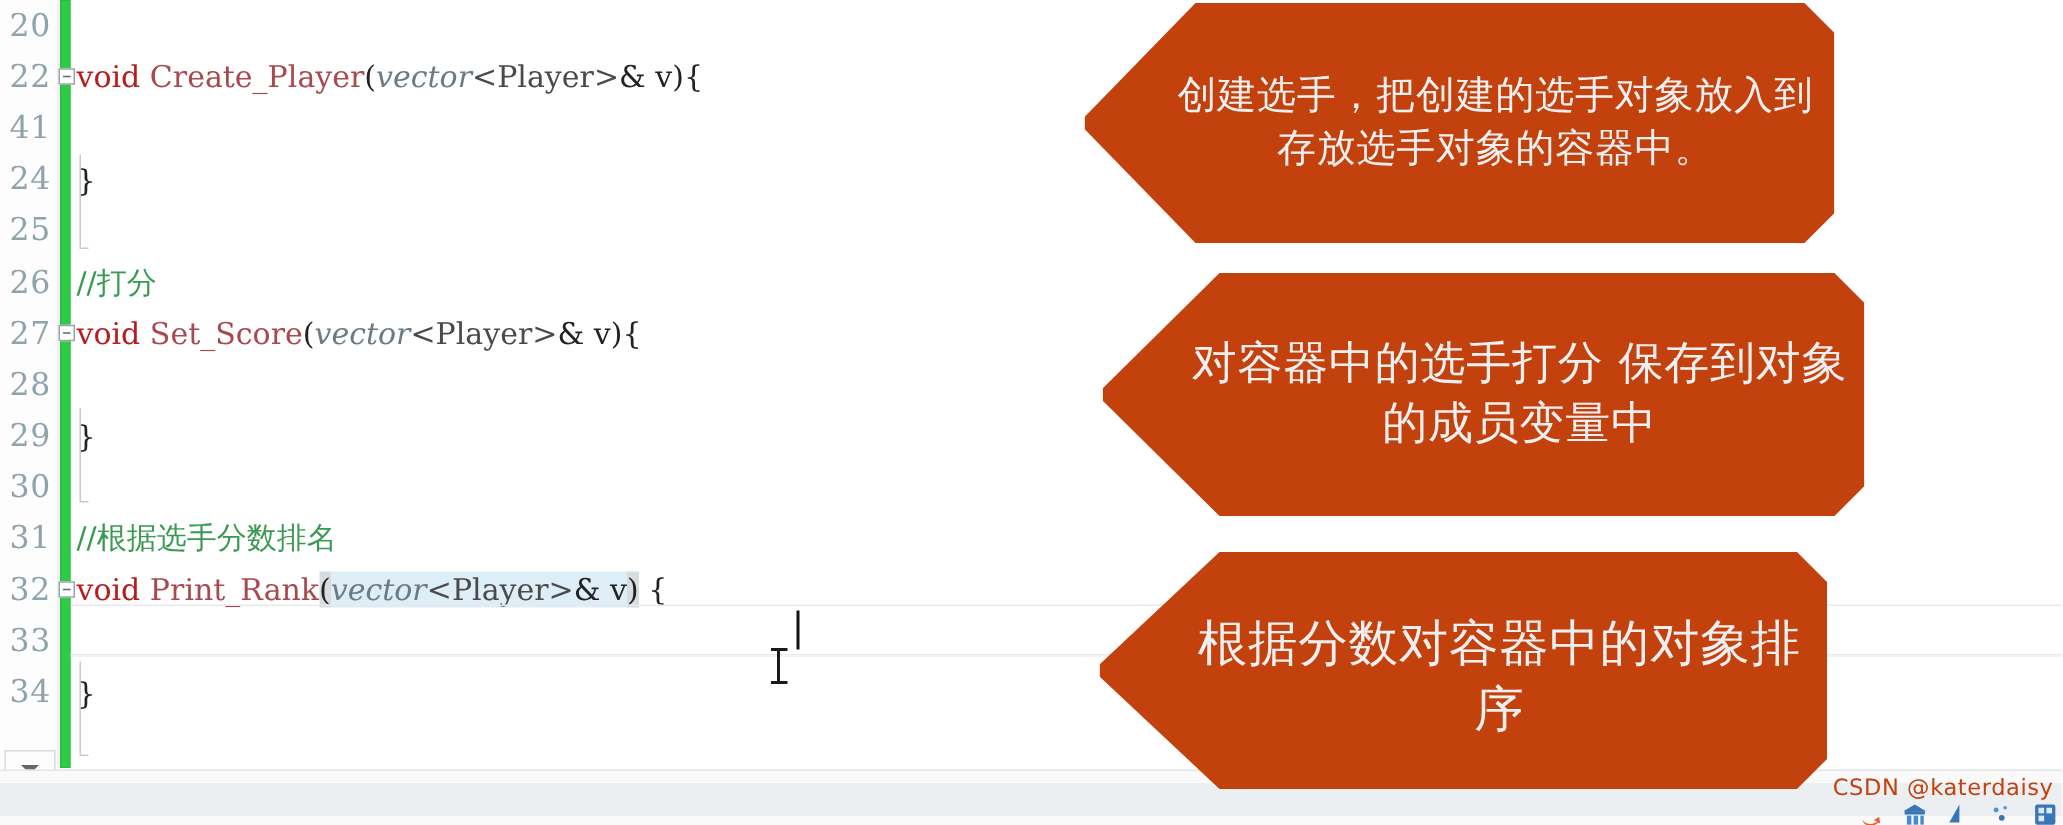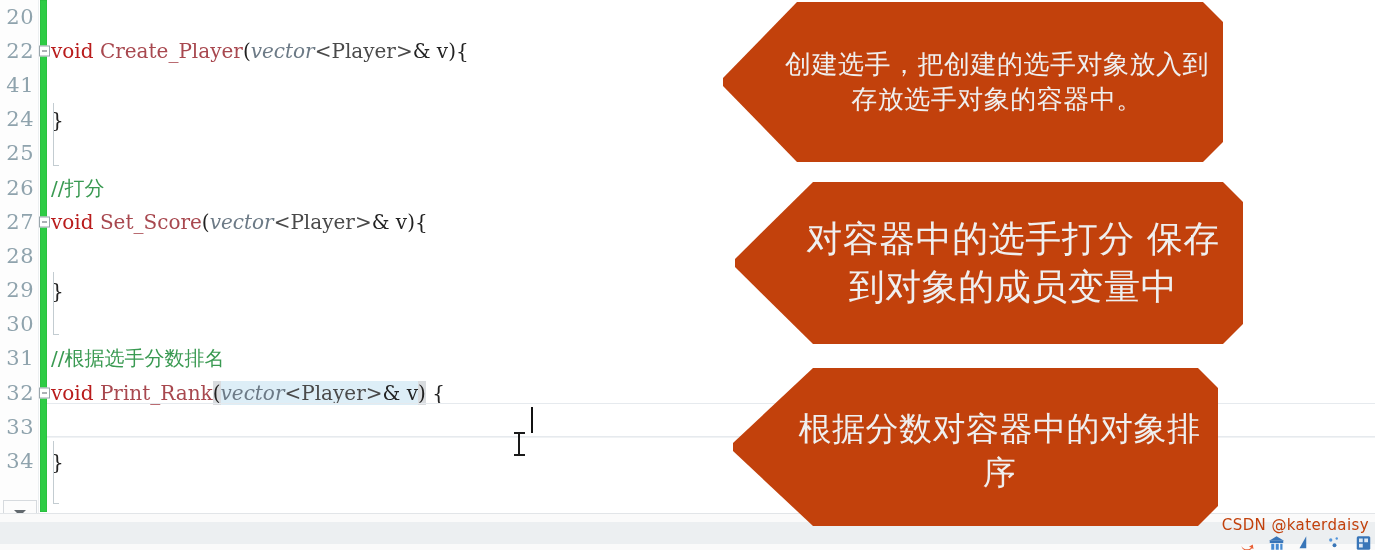--- a/index.html
+++ b/index.html
@@ -183,21 +183,21 @@
     font-size:26px;
     clip-path:polygon(
       10px 0, 490px 0, 500px 10px, 500px 150px, 490px 160px,
       10px 160px, 0 150px, 0 90px, 0 90px, 0 70px, 0 10px
     );
     border-radius:0;
   }
 
   #callout-2{
     left:735px;top:182px;width:508px;height:162px;
-    font-size:36px;
+    font-size:30px;
   }
   #callout-3{
     left:733px;top:368px;width:485px;height:166px;
     font-size:33px;
   }
 
   .pent{
     border-radius:20px;
   }
 

